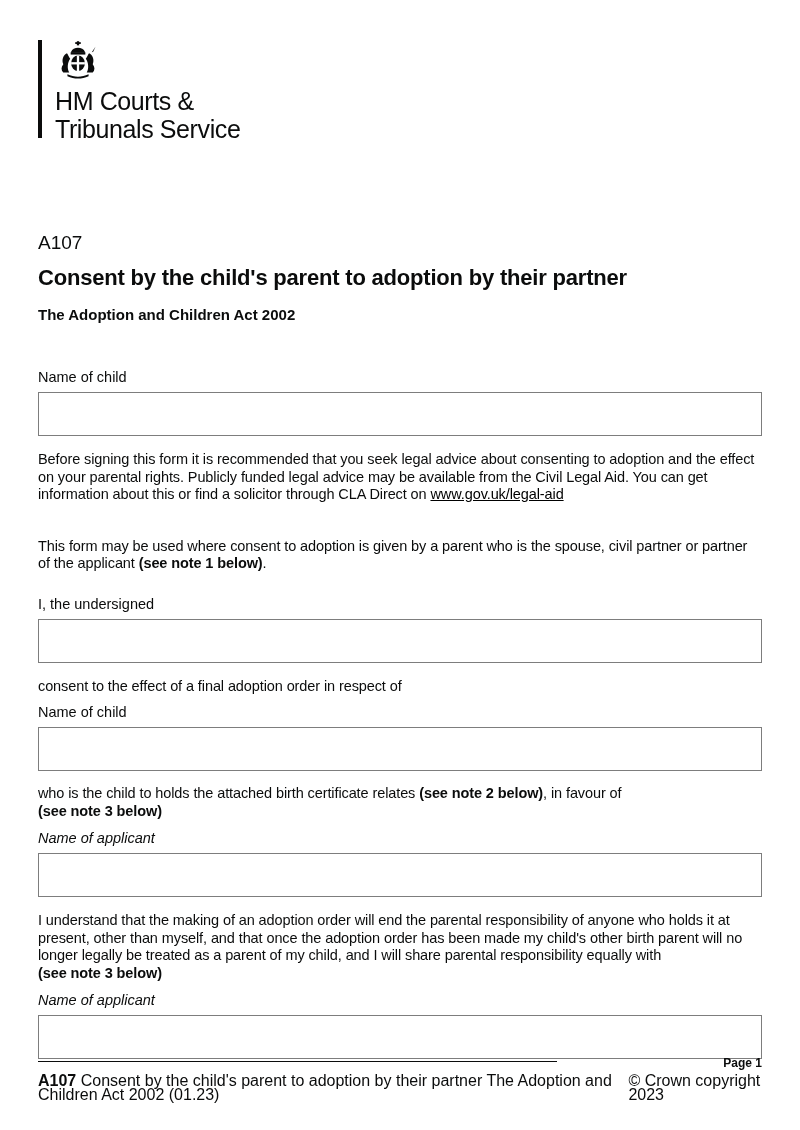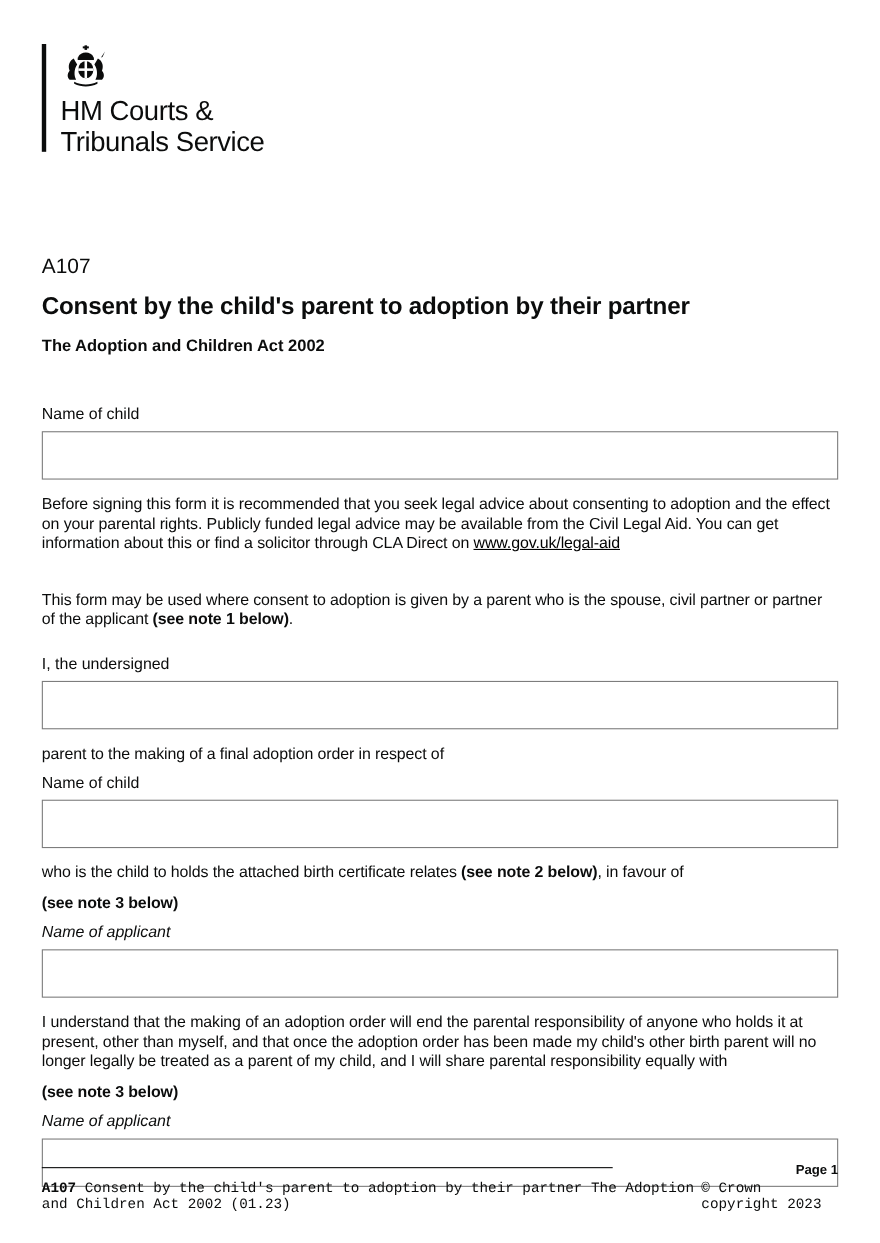--- a/index.html
+++ b/index.html
@@ -28,21 +28,21 @@
 
   
   .form-head { margin-top: 90px; }
   .form-number { font-size: 19px; line-height: 20px; }
   .form-title { font-size: 22px; line-height: 24px; font-weight: 700; margin-top: 13px; letter-spacing: -0.2px; }
   .form-act { font-size: 15px; line-height: 16px; font-weight: 700; margin-top: 17px; }
 
   
   .label { font-size: 14.5px; line-height: 15px; margin-bottom: 7px; }
   .para { font-size: 14.5px; line-height: 17.5px; letter-spacing: -0.1px; }
-  .b { font-weight: 700; margin-top: 10px; }
+  .b { font-weight: 700; }
   .block { display: block; }
   .box {
     display: block; width: 100%; height: 44px;
     border: 1px solid #7d7d7d; background: #fff;
     border-radius: 0; font: inherit; color: inherit; padding: 4px 8px;
   }
   .link { color: #000000; text-decoration: underline; }
 
   .mt47 { margin-top: 47px; }
   .mt34 { margin-top: 34px; }
@@ -50,21 +50,21 @@
   .mt14 { margin-top: 14px; }
   .mt11 { margin-top: 11px; font-style: italic; }
   .mt10 { margin-top: 10px; }
   .mt8  { margin-top: 24px; }
 
   
   .footer { position: absolute; left: 38px; right: 38px; top: 1056px; }
   .footer-top { display: flex; align-items: center; justify-content: space-between; }
   .footer-rule { width: 519px; border-bottom: 1px solid #0b0c0c; margin-bottom: 4px; }
   .page-num { font-size: 12px; line-height: 14px; font-weight: 700; }
-  .footer-bottom { display: flex; justify-content: space-between; margin-top: 4px; font-size: 13px; line-height: 14px; font-family: Liberation Mono, monospace; }
+  .footer-bottom { display: flex; justify-content: space-between; margin-top: 4px; font-size: 16px; line-height: 14px; }
 </style>
 </head>
 <body>
 
 <div class="page">
 
   <header class="brand">
     <div class="brand-bar"></div>
     <div class="brand-body">
       <span class="crest">
@@ -98,21 +98,21 @@
   <div class="label mt47">Name of child</div>
   <input type="text" class="box" value="" style="">
 
   <p class="para mt15"><span>Before signing this form it is recommended that you seek legal advice about consenting to adoption and the effect on your parental rights. Publicly funded legal advice may be available from the Civil Legal Aid. You can get information about this or find a solicitor through CLA Direct on </span><a href="#" class="link">www.gov.uk/legal-aid</a></p>
 
   <p class="para mt34"><span>This form may be used where consent to adoption is given by a parent who is the spouse, civil partner or partner of the applicant </span><span class="b">(see note 1 below)</span><span>.</span></p>
 
   <div class="label mt8">I, the undersigned</div>
   <input type="text" class="box" value="" style="">
 
-  <p class="para mt15">parent to the making of a final adoption order in respect of</p>
+  <p class="para mt15">consent to the effect of a final adoption order in respect of</p>
 
   <div class="label mt10">Name of child</div>
   <input type="text" class="box" value="" style="">
 
   <p class="para mt14"><span>who is the child to holds the attached birth certificate relates </span><span class="b">(see note 2 below)</span><span>, in favour of</span><span class="b block">(see note 3 below)</span></p>
 
   <div class="label mt11">Name of applicant</div>
   <input type="text" class="box" value="" style="">
 
   <p class="para mt15"><span>I understand that the making of an adoption order will end the parental responsibility of anyone who holds it at present, other than myself, and that once the adoption order has been made my child's other birth parent will no longer legally be treated as a parent of my child, and I will share parental responsibility equally with</span><span class="b block">(see note 3 below)</span></p>

